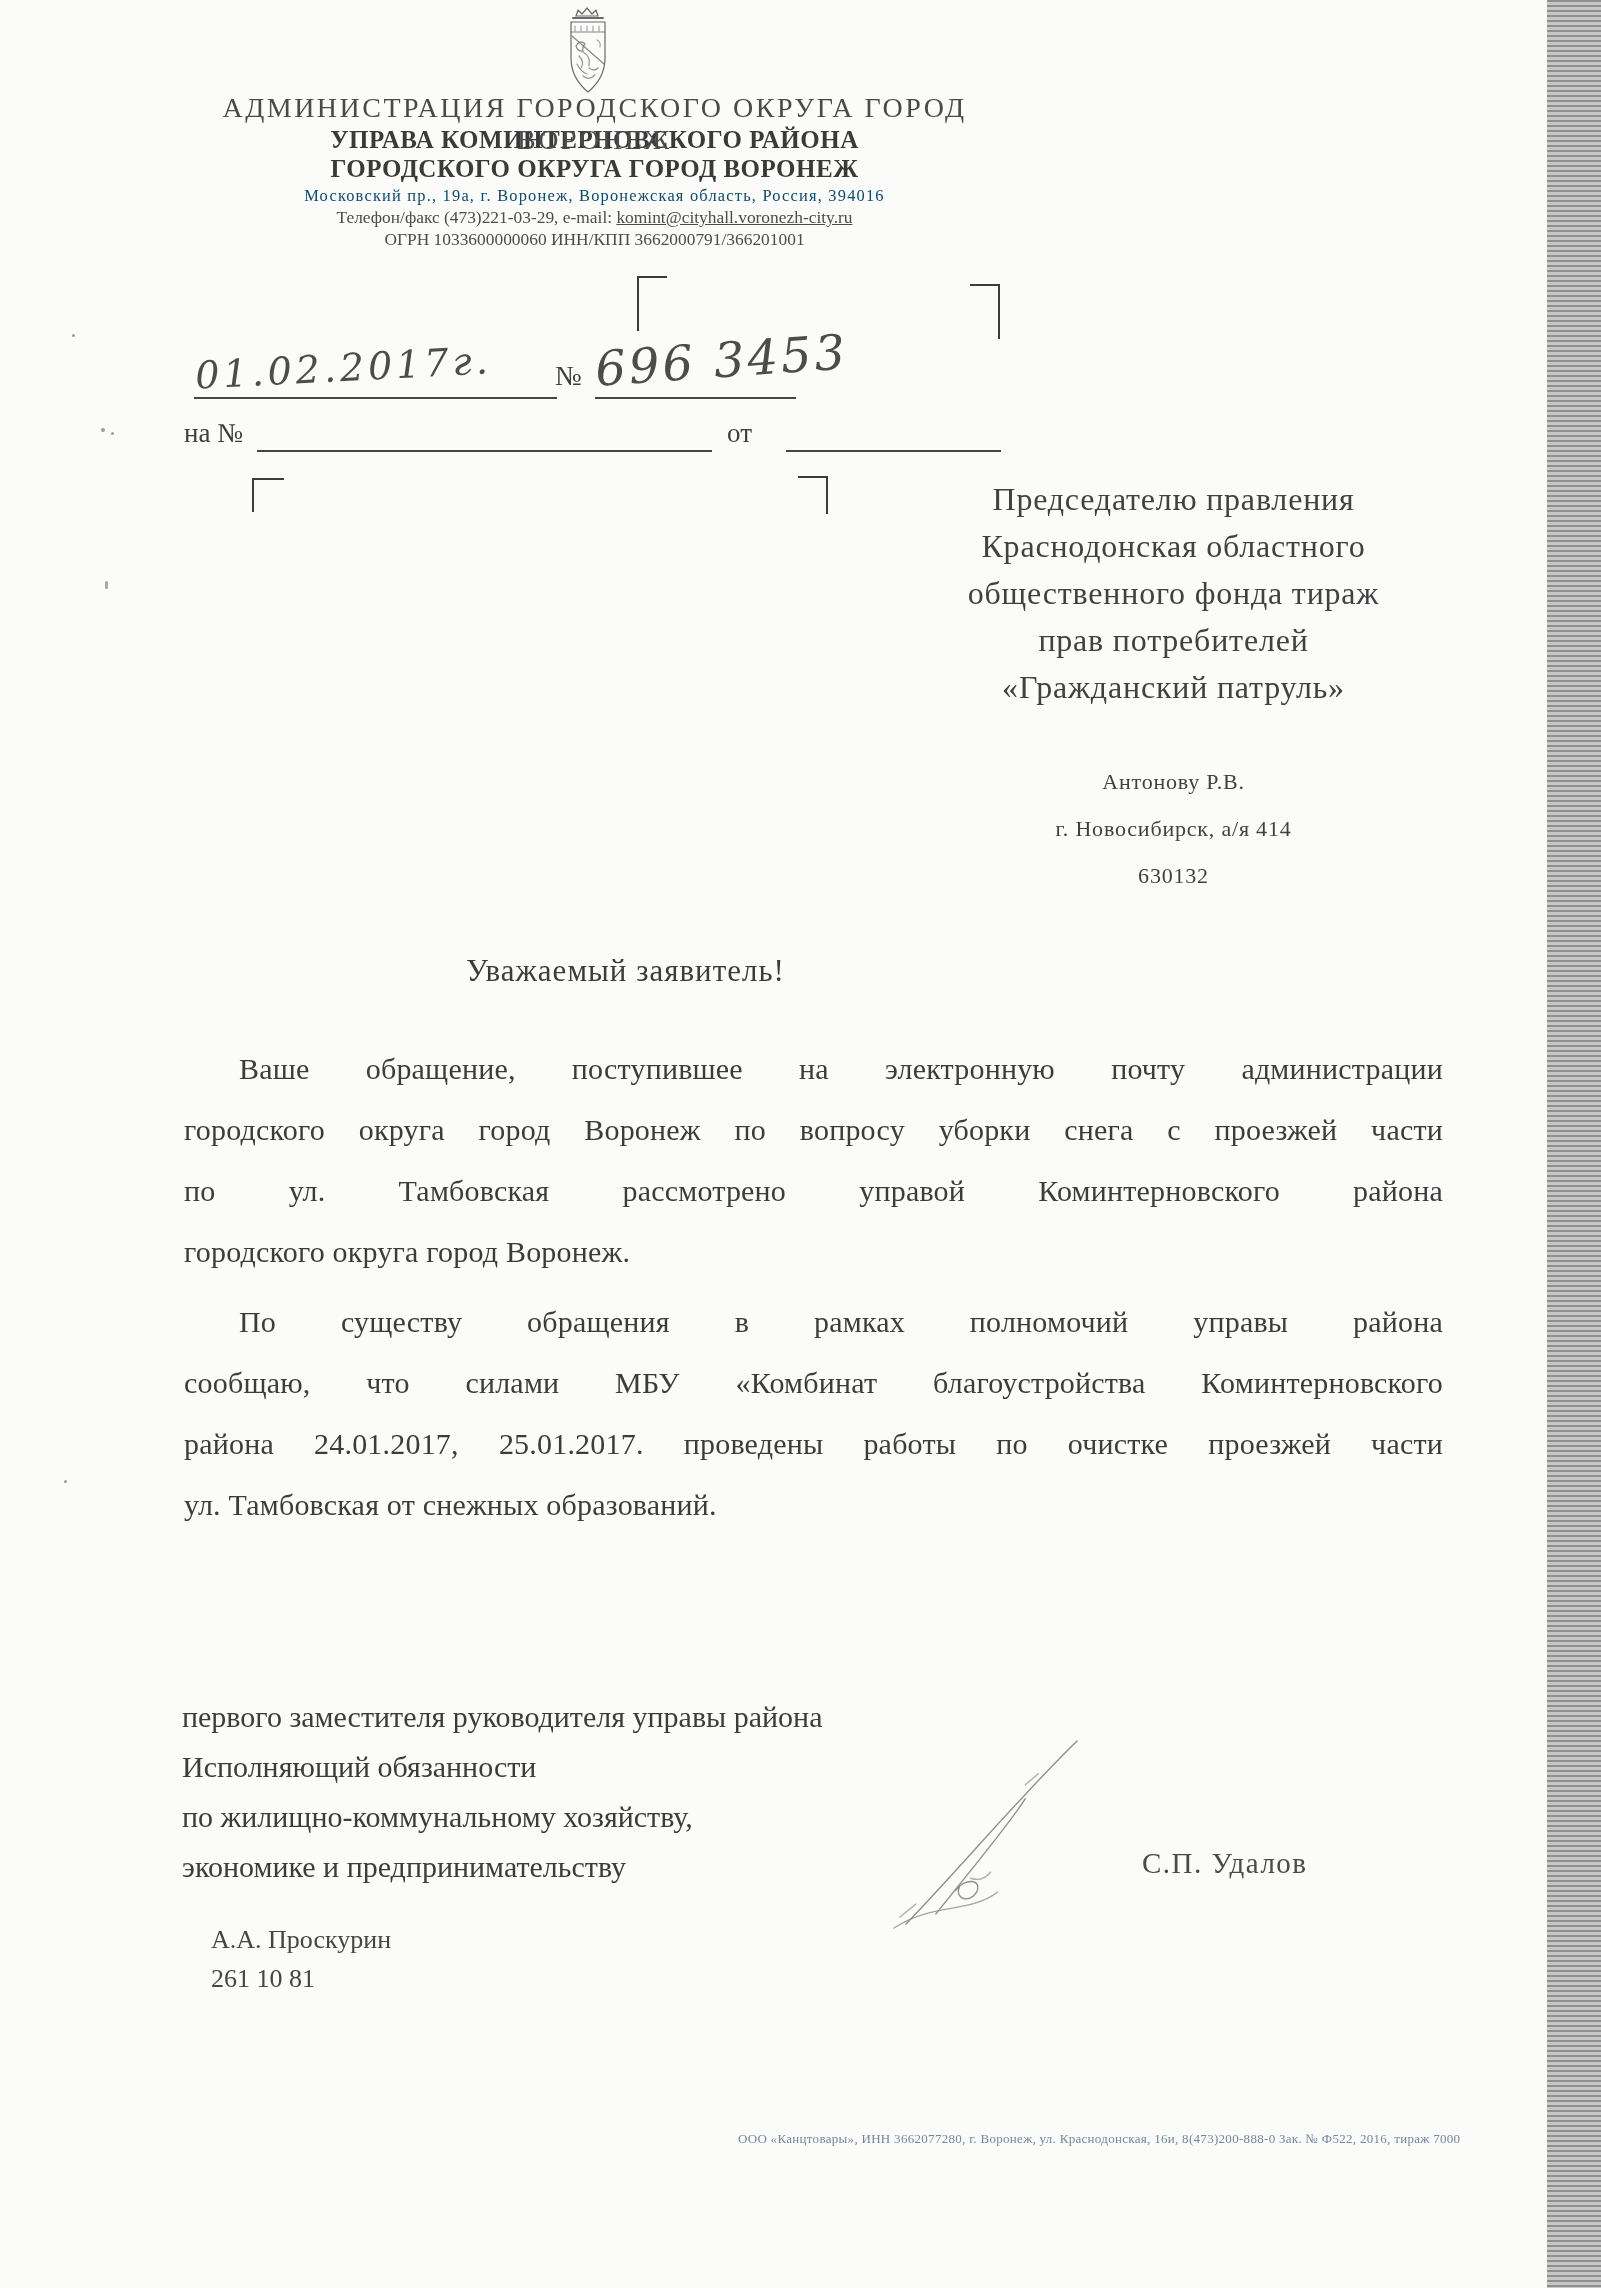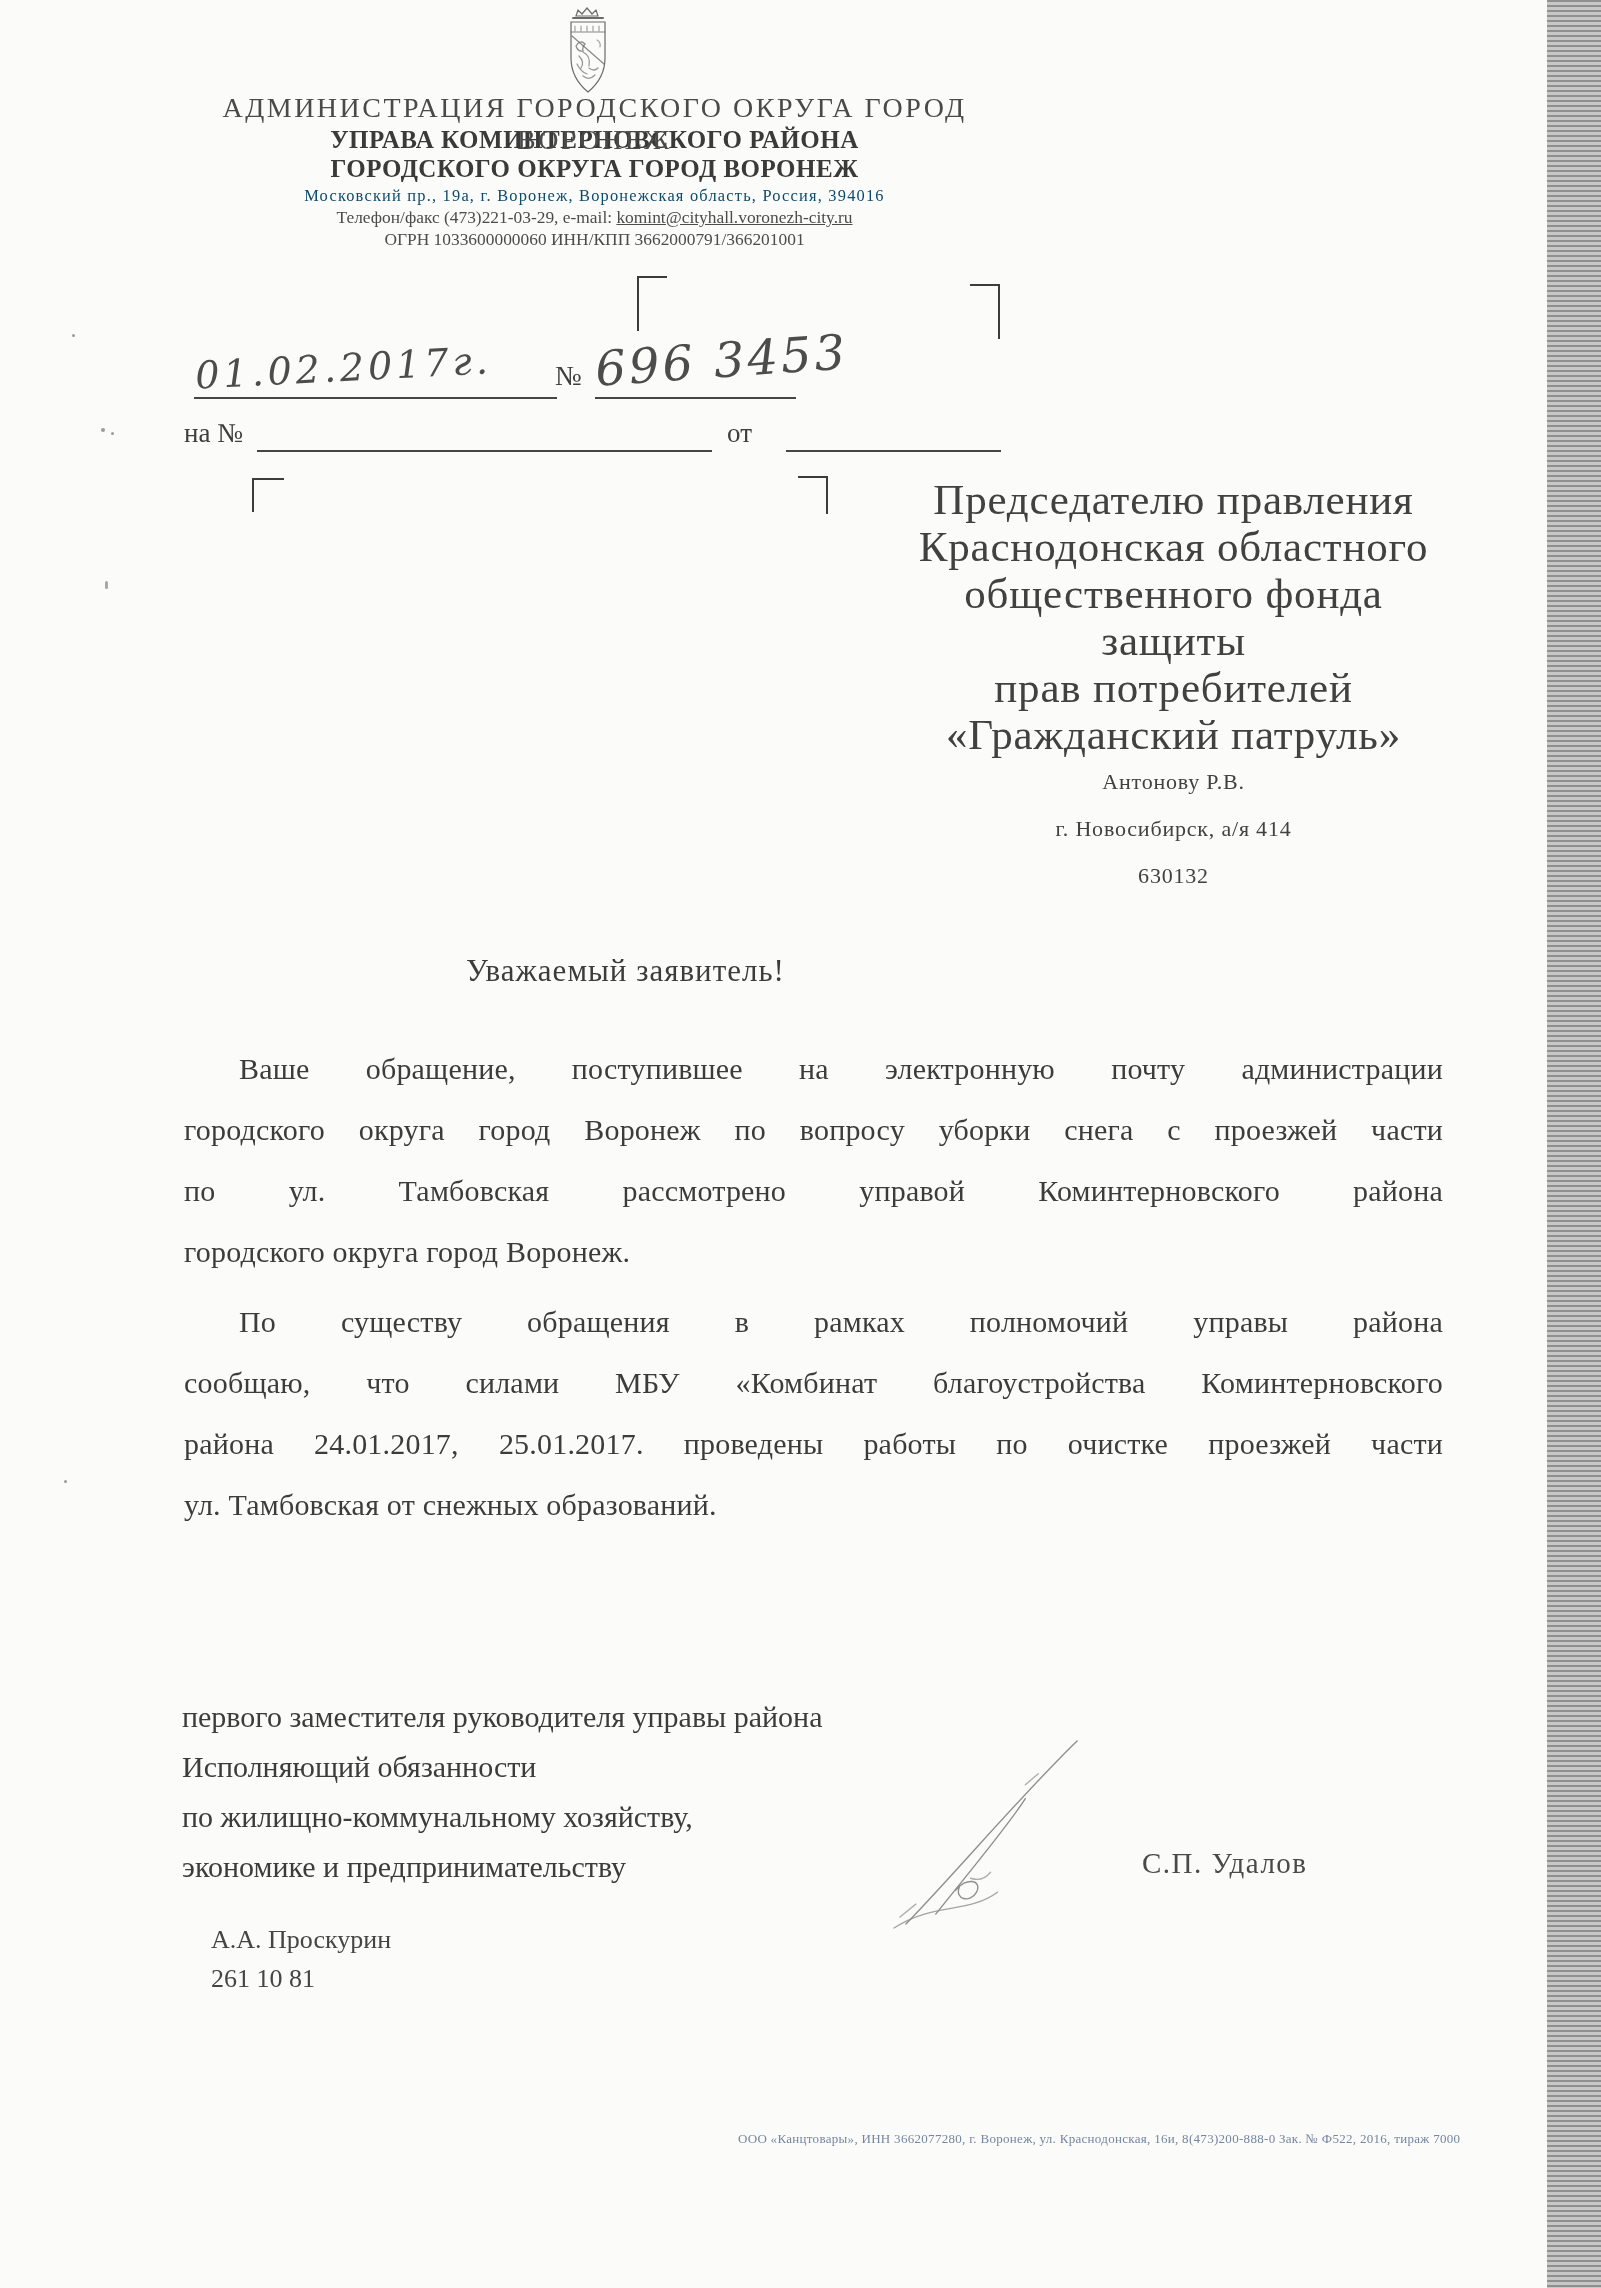--- a/index.html
+++ b/index.html
@@ -42,21 +42,21 @@
   
   .corn{position:absolute;border-color:#3c3c3c;}
   .tl{border-top:2px solid #3c3c3c;border-left:2px solid #3c3c3c;}
   .tr{border-top:2px solid #3c3c3c;border-right:2px solid #3c3c3c;}
   .c1{left:637px;top:276px;width:28px;height:53px;}
   .c2{left:970px;top:284px;width:28px;height:53px;}
   .c3{left:252px;top:478px;width:30px;height:32px;}
   .c4{left:798px;top:476px;width:28px;height:36px;}
   
   .recipient{position:absolute;left:915px;width:517px;top:476px;text-align:center;
-    font-size:43px;line-height:47px;letter-spacing:0.8px;color:#414141;}
+    font-size:32px;line-height:47px;letter-spacing:0.8px;color:#414141;}
   .recipient2{position:absolute;left:915px;width:517px;top:758px;text-align:center;
     font-size:22px;line-height:47px;letter-spacing:0.8px;color:#414141;}
   
   .salutation{position:absolute;left:466px;top:945px;font-size:31px;letter-spacing:1px;color:#3c3c3c;margin-top:8px;}
   
   .para{position:absolute;left:184px;width:1259px;font-size:30px;line-height:61px;color:#3c3c3c;letter-spacing:0.2px;}
   .p1{top:1038px;}
   .p2{top:1291px;}
   .bline{text-align:justify;text-align-last:justify;white-space:normal;}
   .bline.first{text-indent:55px;}
@@ -116,21 +116,21 @@
   <div class="uline ul-ot"></div>
 
   <div class="corn tl c1"></div>
   <div class="corn tr c2"></div>
   <div class="corn tl c3"></div>
   <div class="corn tr c4"></div>
 
   <div class="recipient">
     <div>Председателю правления</div>
     <div>Краснодонская областного</div>
-    <div>общественного фонда защиты</div>
+    <div>общественного фонда тираж</div>
     <div>прав потребителей</div>
     <div>«Гражданский патруль»</div>
   </div>
   <div class="recipient2">
     <div>Антонову Р.В.</div>
     <div>г. Новосибирск, а/я 414</div>
     <div>630132</div>
   </div>
 
   <div class="salutation">Уважаемый заявитель!</div>

